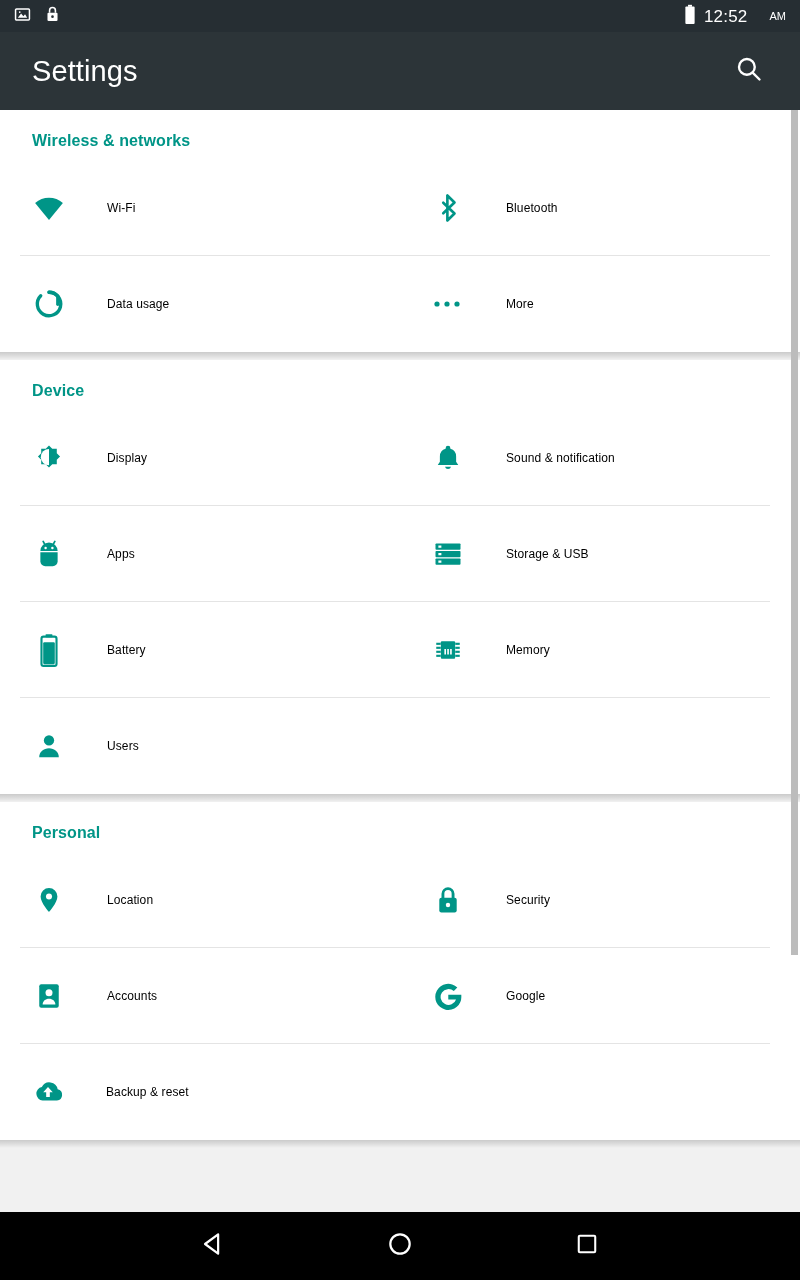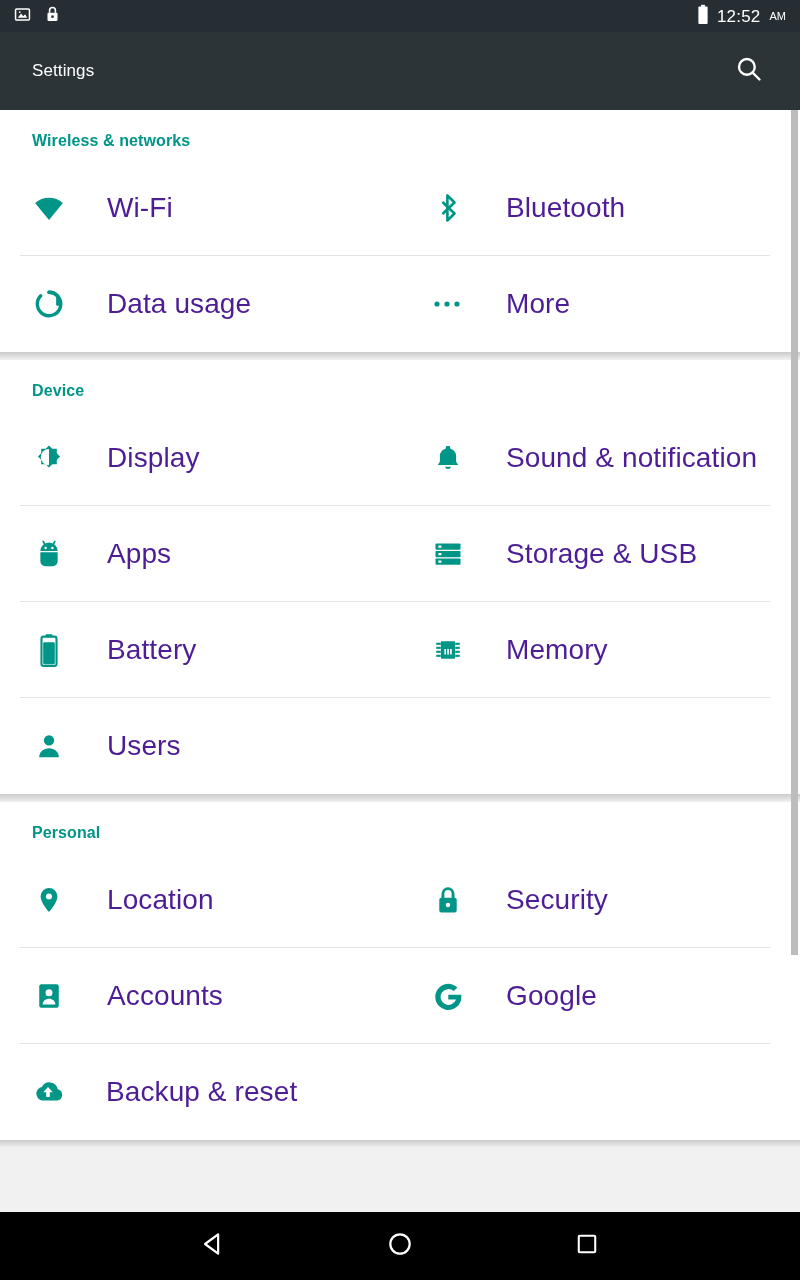--- a/index.html
+++ b/index.html
@@ -37,36 +37,36 @@
     font-weight: 400;
     letter-spacing: 0.2px;
     color: #ffffff;
     line-height: 1;
   }
   .sb-ampm {
     font-size: 11px;
     font-weight: 400;
     color: #ffffff;
     line-height: 1;
-    margin-left: 1px;
+    margin-left: 14px;
   }
   .sb-icon { display: block; }
 
   
   .actionbar {
     position: relative;
     height: 78px;
     background: #2c3438;
     display: flex;
     align-items: center;
     padding: 0 28px 0 32px;
   }
   .app-title {
     color: #ffffff;
-    font-size: 17px;
+    font-size: 29px;
     font-weight: 400;
     letter-spacing: 0.1px;
   }
   .searchbtn {
     margin-left: auto;
     width: 46px; height: 46px;
     display: flex; align-items: center; justify-content: center;
     cursor: pointer;
   }
 
@@ -117,22 +117,22 @@
 
   .row .icon-box {
     width: 56px;
     min-width: 56px;
     height: 56px;
     display: flex;
     align-items: center;
     justify-content: center;
   }
   .row .label {
-    font-size: 28px;
-    color: #4c1d95;
+    font-size: 12px;
+    color: #000000;
     padding-left: 30px;
     letter-spacing: 0.1px;
     white-space: nowrap;
   }
 
   
   .row.sep-left::after {
     content: "";
     position: absolute;
     left: 20px; right: 16px; bottom: 0;

